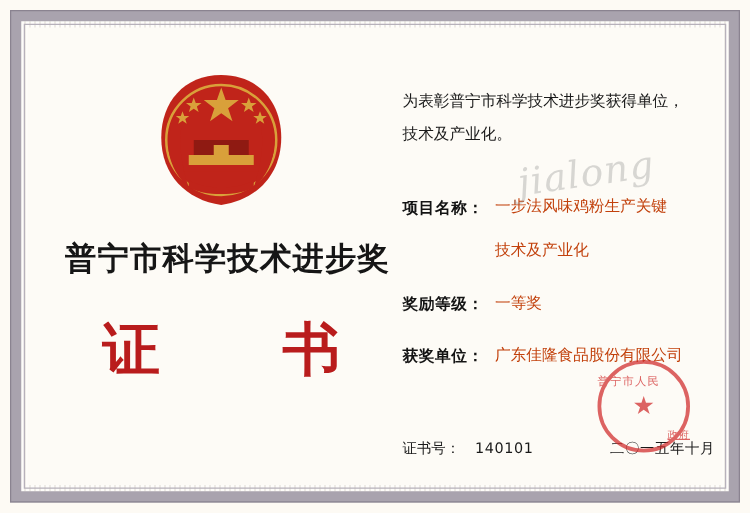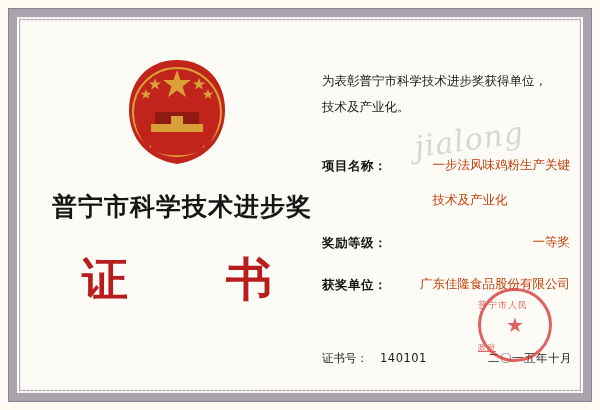--- a/index.html
+++ b/index.html
@@ -114,21 +114,20 @@
     display: block;
   }
 
   .fields {
     margin-top: 36px;
   }
   .field-row {
     display: flex;
     align-items: flex-start;
     margin-bottom: 22px;
-    justify-content: space-between;
   }
   .field-label {
     font-family: "DejaVu Sans", "Liberation Sans", sans-serif;
     font-size: 12.5px;
     font-weight: bold;
     color: #141414;
     width: 74px;
     flex: 0 0 74px;
     line-height: 20px;
     letter-spacing: 0.5px;
@@ -203,21 +202,21 @@
     color: #d02a2a;
     font-family: "DejaVu Sans", "Liberation Sans", sans-serif;
     font-size: 9px;
     letter-spacing: 1px;
   }
   .seal .seal-bottom {
     position: absolute;
     left: 0;
     bottom: 9px;
     width: 100%;
-    text-align: left;
+    text-align: right;
     color: #d02a2a;
     font-family: "DejaVu Sans", "Liberation Sans", sans-serif;
     font-size: 8px;
     letter-spacing: 1px;
     text-decoration: underline;
   }
 
   
   .watermark {
     position: absolute;

